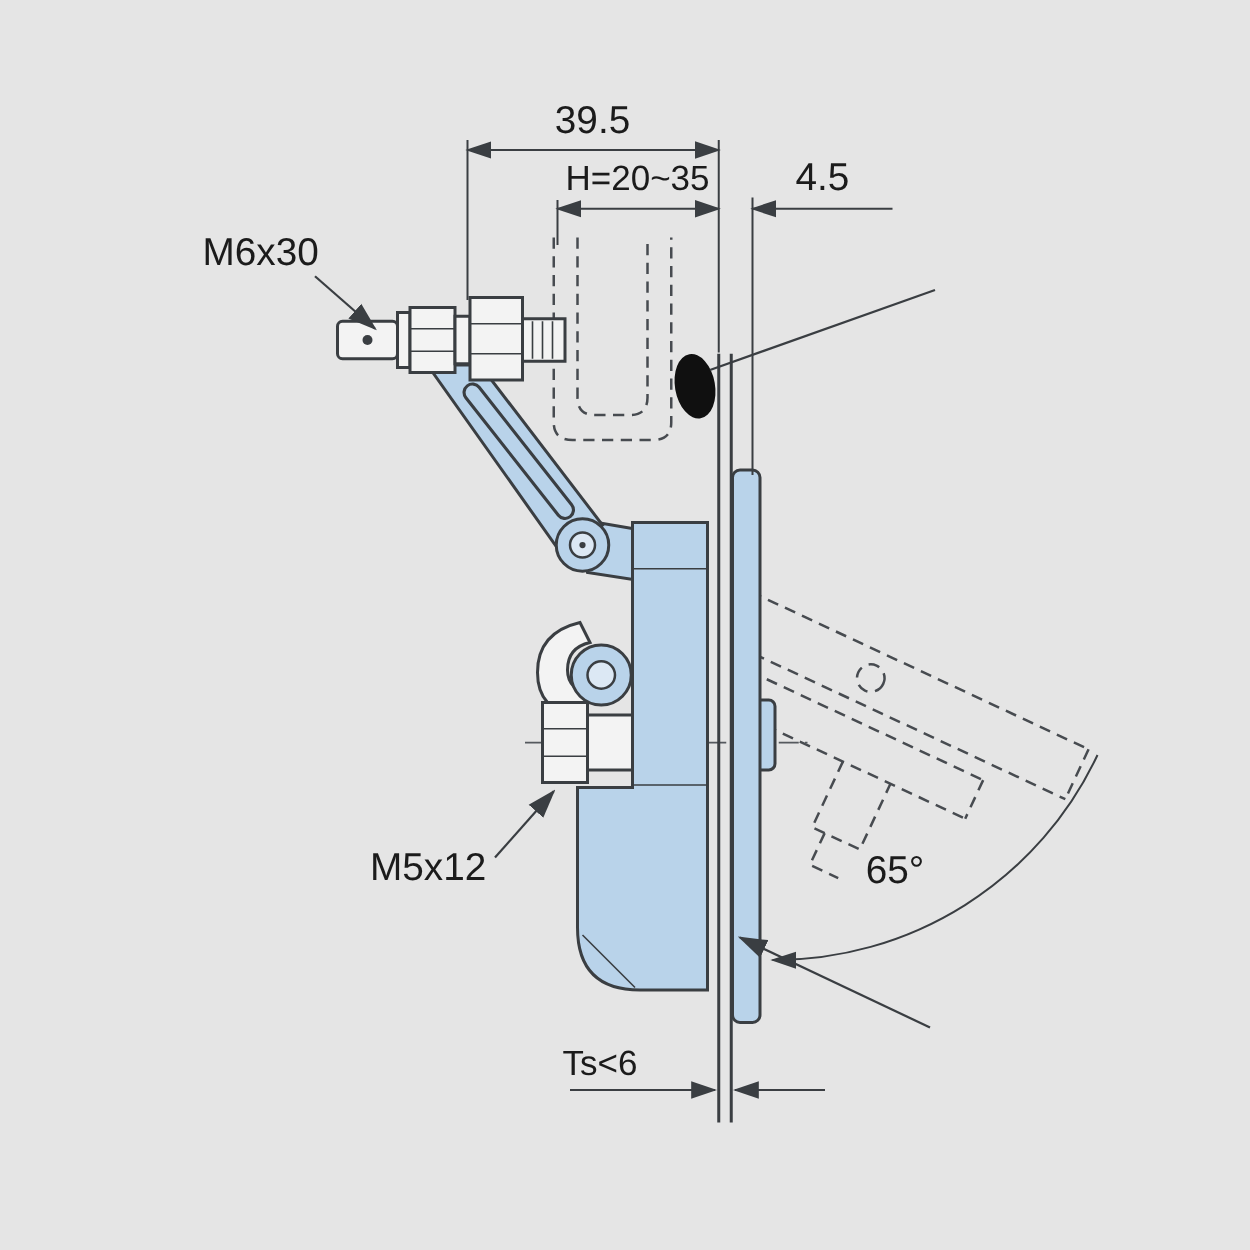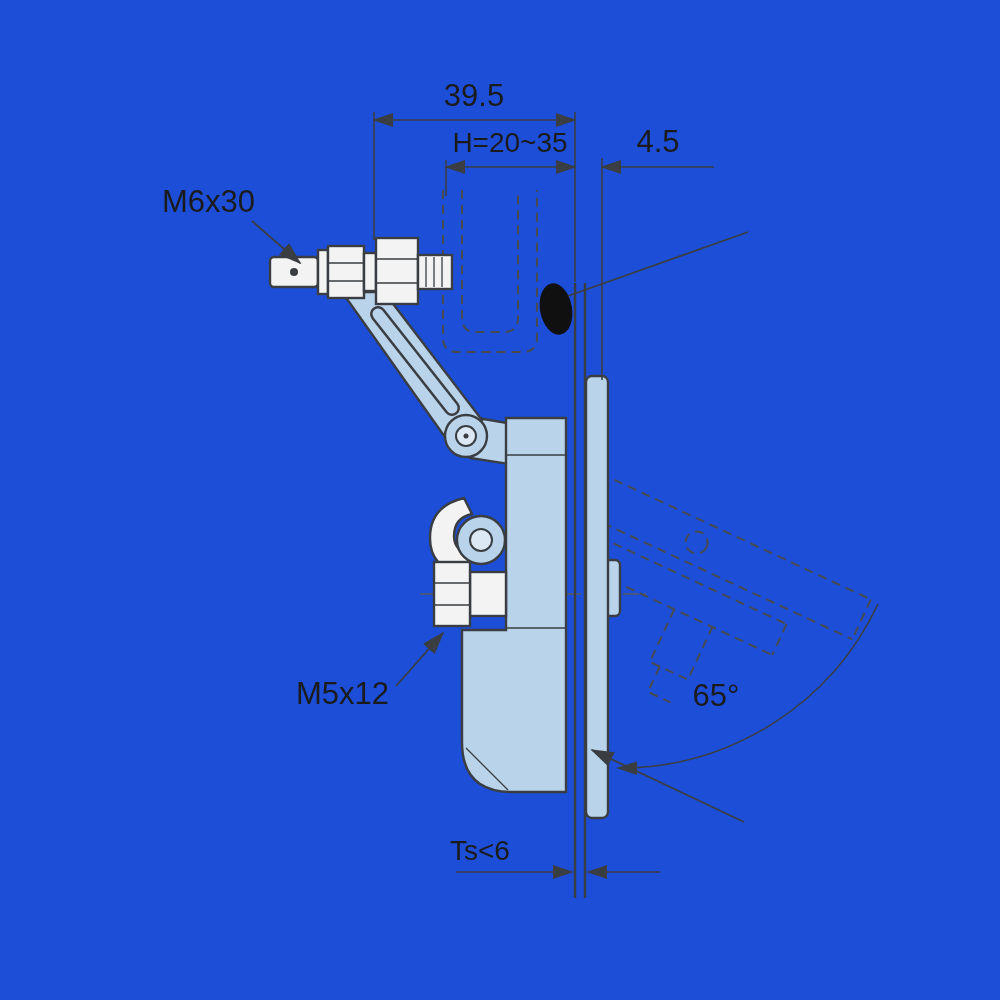--- a/index.html
+++ b/index.html
@@ -1,16 +1,16 @@
 <!DOCTYPE html>
 <html><head>
 <meta charset="utf-8">
 <style>
   html,body{margin:0;padding:0;background:#ffffff;}
-  .stage{width:1000px;height:1000px;position:relative;background:#1d4ed8;overflow:hidden;}
+  .stage{width:1000px;height:1000px;position:relative;background:#e5e5e5;overflow:hidden;}
   svg{display:block;}
   .ln   {stroke:#3a3e42;stroke-width:2.4;fill:none;}
   .thin {stroke:#3a3e42;stroke-width:1.6;fill:none;}
   .lead {stroke:#3a3e42;stroke-width:1.8;fill:none;}
   .dash {stroke:#474b50;stroke-width:2;fill:none;stroke-dasharray:9 6;}
   .cline{stroke:#55595e;stroke-width:1.4;fill:none;stroke-dasharray:16 5 3 5;}
   .blue {fill:#b9d3ea;stroke:#3a3e42;stroke-width:2.4;}
   .lite {fill:#dce8f4;stroke:#3a3e42;stroke-width:2;}
   .metal{fill:#f3f3f3;stroke:#3a3e42;stroke-width:2.4;}
   .facet{stroke:#3a3e42;stroke-width:1.3;fill:none;}

